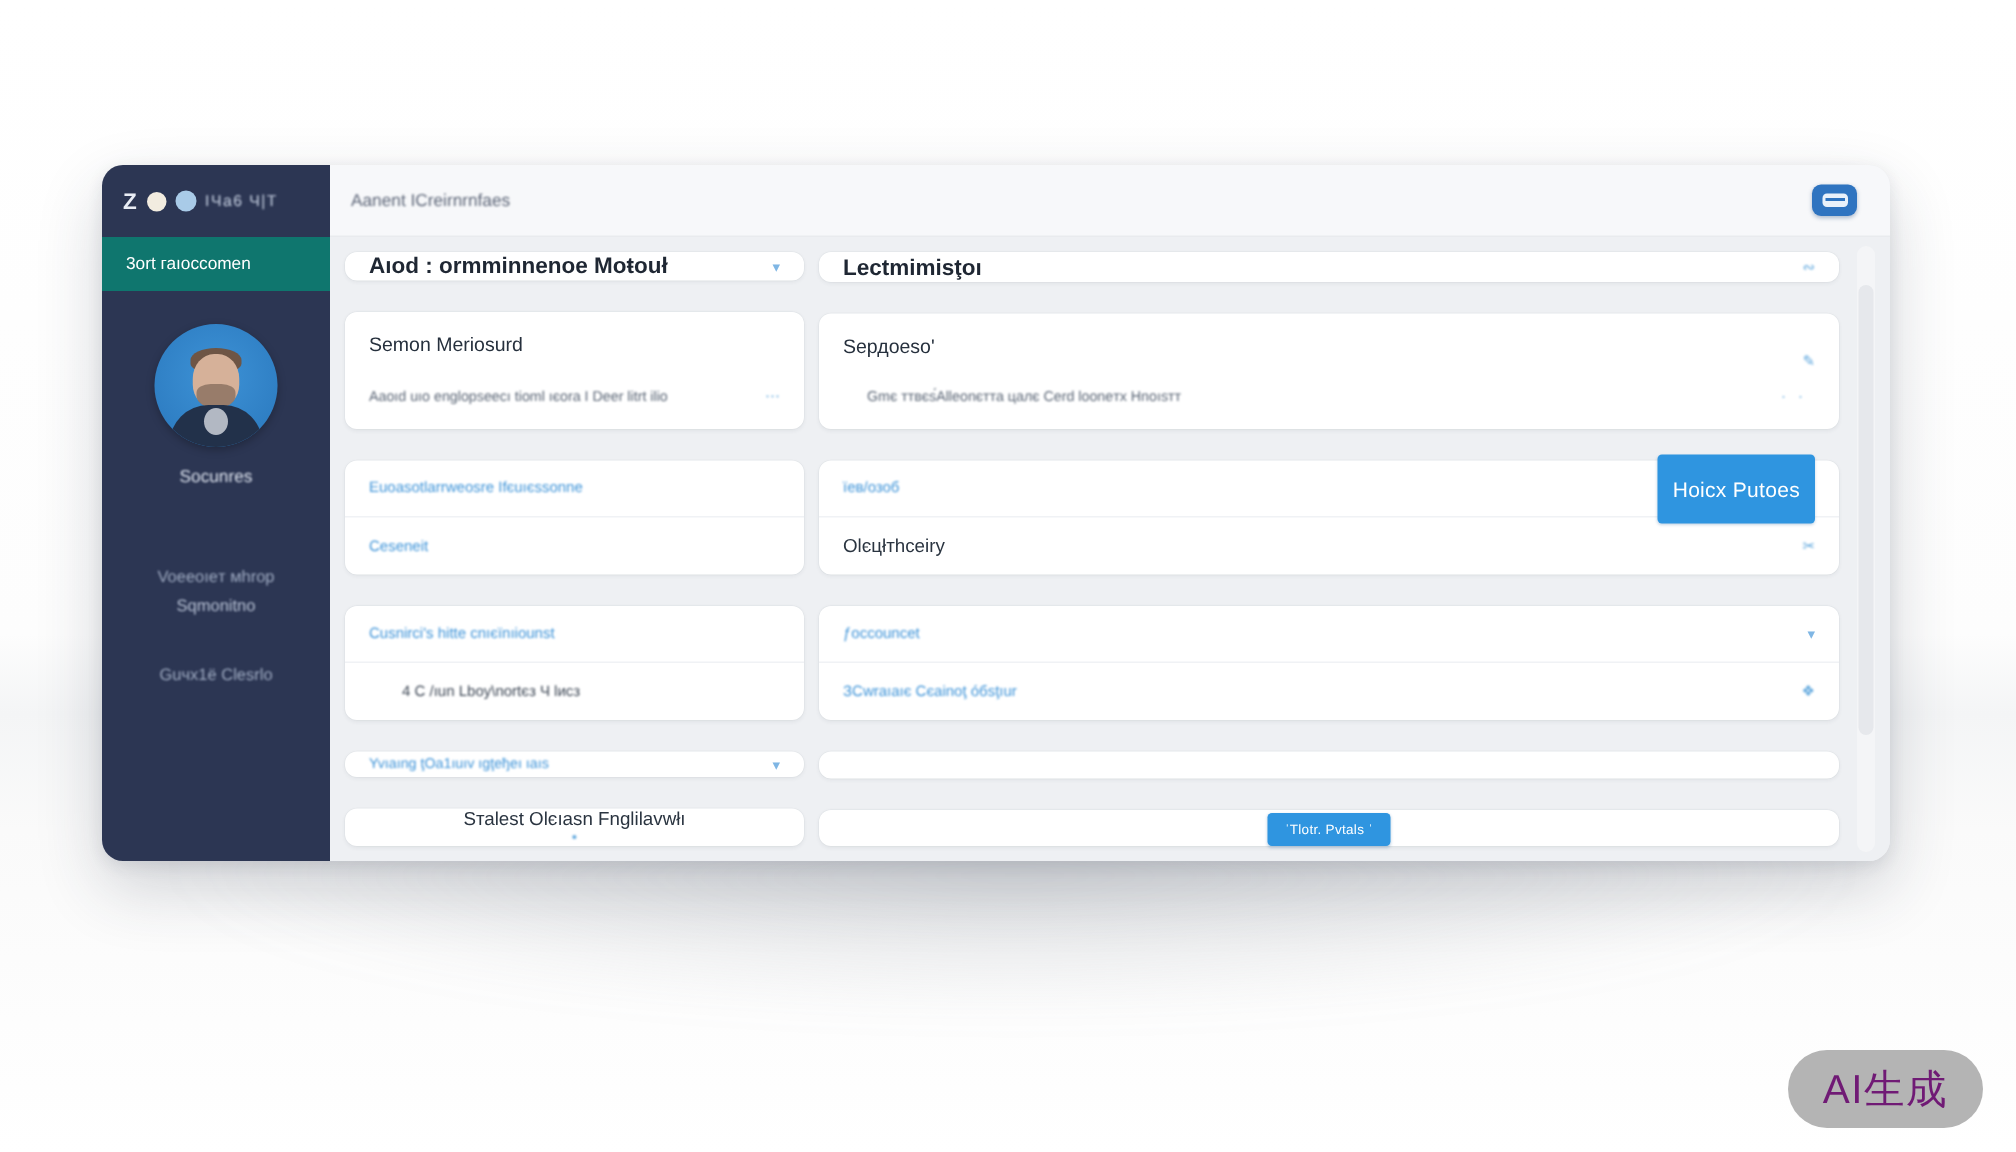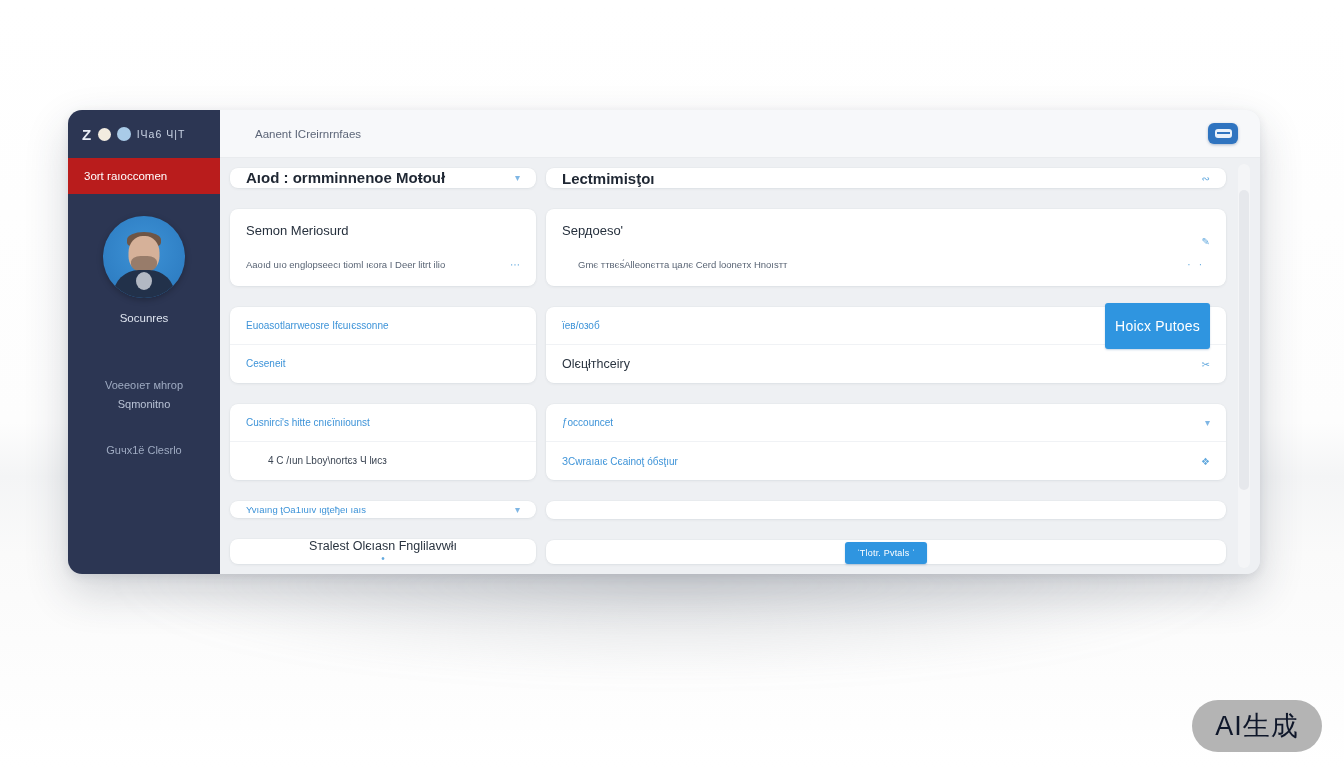--- a/index.html
+++ b/index.html
@@ -47,21 +47,21 @@
     filter:blur(.3px);
   }
   .dot-cream { width:13px; height:13px; border-radius:50%; background:#f2ece0; }
   .dot-blue  { width:14px; height:14px; border-radius:50%; background:#a9cbe8; }
   .brand-text {
     color:#c9d3e4; font-size:10.5px; letter-spacing:1px;
     filter:blur(.55px); white-space:nowrap;
   }
 
   .nav-active {
-    height:36px; background:#b91c1c; display:flex; align-items:center;
+    height:36px; background:#0f766e; display:flex; align-items:center;
     padding:0 16px;
   }
   .nav-active span {
     color:#ffffff; font-size:11.5px; filter:blur(.5px); white-space:nowrap;
   }
 
   .avatar-block {
     margin-top:22px; display:flex; flex-direction:column; align-items:center;
   }
   .avatar {
@@ -110,21 +110,21 @@
 
   
   .content {
     flex:1; height:100%; display:flex; flex-direction:column;
     background:#eef0f3;
     position:relative;
   }
   .topbar {
     height:48px; background:#f7f8fa;
     display:flex; align-items:center; justify-content:space-between;
-    padding:0 22px 0 35px;
+    padding:0 22px 0 14px;
     border-bottom:1px solid #e9ebee;
   }
   .topbar-title {
     color:#5d6678; font-size:11.5px; filter:blur(.55px); white-space:nowrap;
   }
   .topbar-badge {
     width:30px; height:21px; border-radius:6px;
     background:#2f74c0;
     display:flex; align-items:center; justify-content:center;
     box-shadow:0 1px 3px rgba(30,70,120,.35);
@@ -220,21 +220,21 @@
   }
 
   
   .watermark {
     position:absolute; right:22px; bottom:16px;
     width:130px; height:52px; border-radius:26px;
     background:#b4b4b4;
     display:flex; align-items:center; justify-content:center;
   }
   .watermark span {
-    color:#0f172a; font-size:27px; letter-spacing:1px;text-align:right;
+    color:#701a75; font-size:27px; letter-spacing:1px;text-align:right;
   }
 </style>
 </head>
 <body>
 
 <div id="page">
 
   <div class="ground-shadow"></div>
 
   <div class="app-window">

